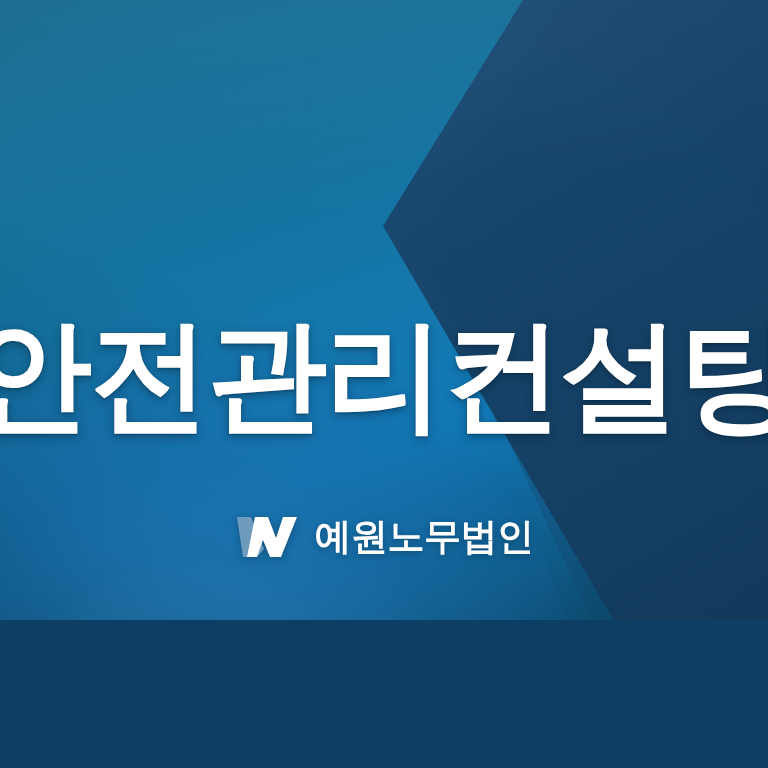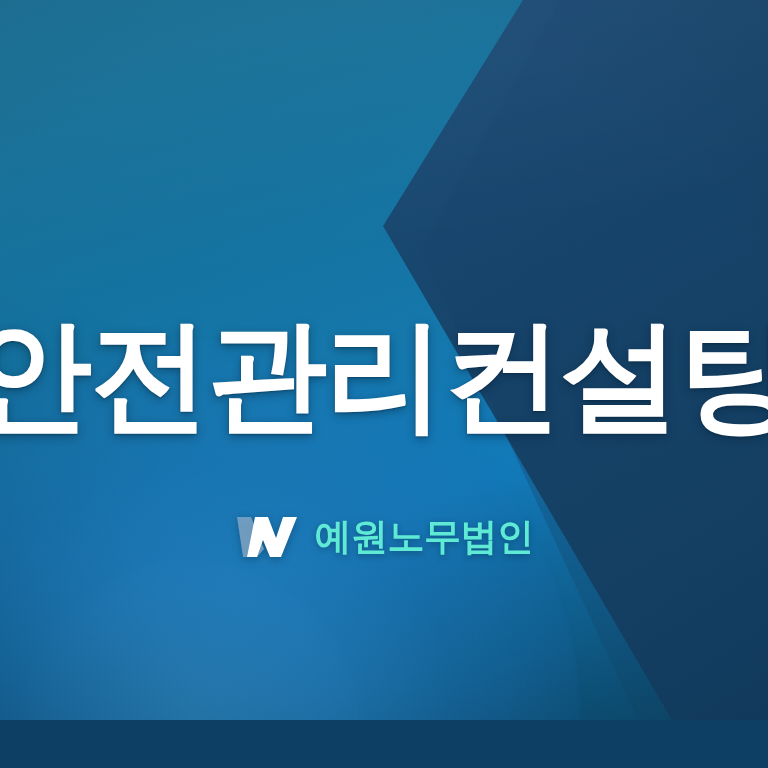--- a/index.html
+++ b/index.html
@@ -8,21 +8,21 @@
     padding: 0;
     background: #0c3f63;
   }
   body {
     font-family: "Liberation Sans", "DejaVu Sans", sans-serif;
   }
 
   #banner {
     position: relative;
     width: 768px;
-    height: 720px;
+    height: 620px;
     overflow: hidden;
     background: #12698f;
     -webkit-user-select: none;
     user-select: none;
   }
 
   
 
   .bg-base {
     position: absolute;
@@ -156,21 +156,21 @@
 
   .logo-mark {
     width: 66px;
     height: 46px;
     display: block;
     flex: 0 0 auto;
     filter: drop-shadow(0 2px 4px rgba(3,30,50,0.35));
   }
 
   .logo-text {
-    color: #5eead4;
+    color: #ffffff;
     font-size: 37px;
     font-weight: 700;
     line-height: 1;
     letter-spacing: -0.5px;
     white-space: nowrap;
     text-shadow: 0 2px 6px rgba(3,30,50,0.35);
   }
 
   .grain {
     position: absolute;

